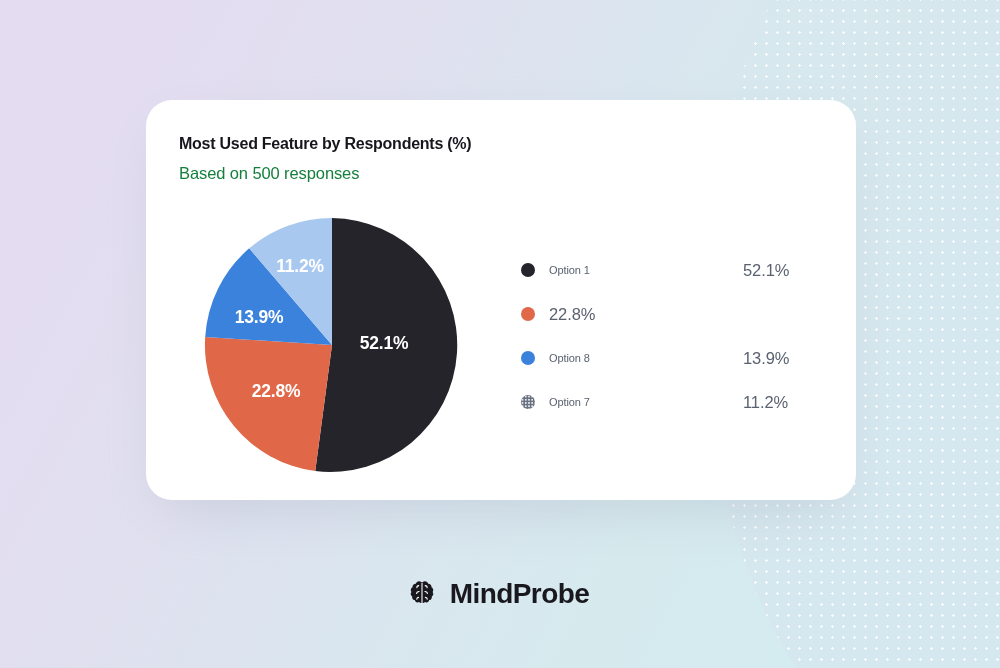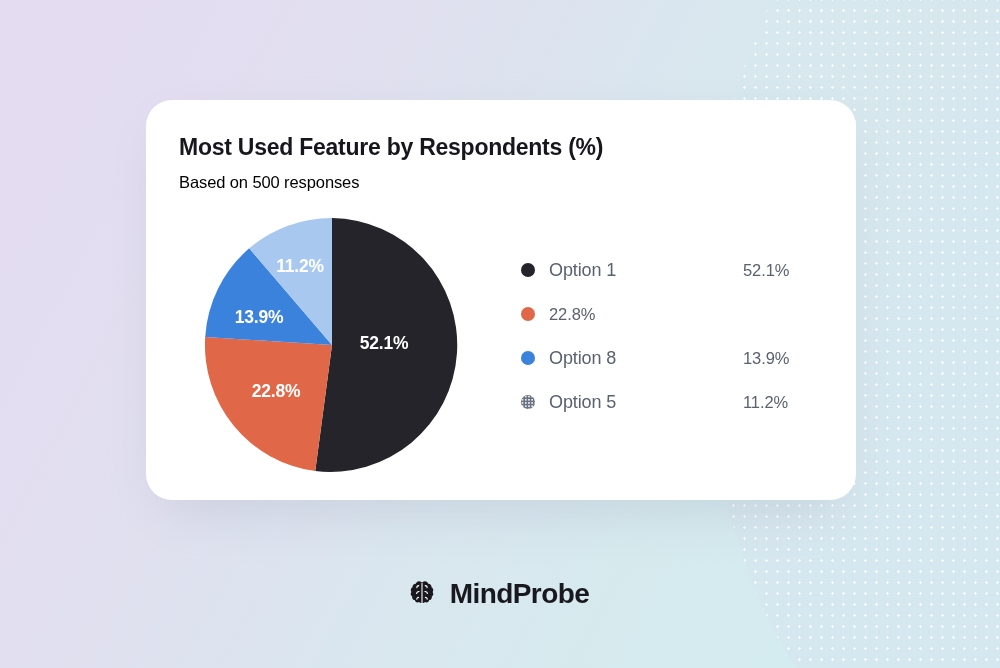--- a/index.html
+++ b/index.html
@@ -41,26 +41,26 @@
   }
   #card {
     position:absolute;
     left:146px; top:100px;
     width:710px; height:400px;
     background:#ffffff;
     border-radius:26px;
   }
   #card-head { padding:34px 0 0 33px; }
   #chart-title {
-    font-size:23px; font-weight:700; color:#16161c;
+    font-size:16px; font-weight:700; color:#16161c;
     letter-spacing:-.25px; line-height:1.2;
   }
   #chart-subtitle {
     margin-top:11px;
-    font-size:16.5px; font-weight:400; color:#000000;
+    font-size:16.5px; font-weight:400; color:#15803d;
     letter-spacing:-.1px;
   }
   #plot {
     position:absolute; left:0; top:118px;
     width:710px; height:282px;
   }
   #pie-wrap {
     position:absolute; left:58px; top:-1px;
     width:256px; height:256px;
   }
@@ -84,21 +84,21 @@
   .legend-dot {
     width:14px; height:14px; border-radius:50%;
     flex:0 0 14px; margin-right:14px;
   }
   .legend-dot.textured {
     background-color:#6b7280;
     background-image:radial-gradient(#e9ecf2 .9px, transparent 1px);
     background-size:3.2px 3.2px;
   }
   .legend-name {
-    font-size:18px; color:#5a6270; letter-spacing:-.1px;
+    font-size:11px; color:#5a6270; letter-spacing:-.1px;
     flex:1 1 auto; white-space:nowrap;
   }
   .legend-val {
     font-size:16.5px; color:#5a6270; letter-spacing:-.1px;
     width:78px; text-align:left; white-space:nowrap;
   }
 
   
   #brand {
     position:absolute; left:0; right:4px; top:578px;
@@ -158,21 +158,21 @@
         </div>
 
         <div class="legend-row">
           <span class="legend-dot" style="background:#3b82dc"></span>
           <span class="legend-name">Option 8</span>
           <span class="legend-val">13.9%</span>
         </div>
 
         <div class="legend-row">
           <span class="legend-dot textured"></span>
-          <span class="legend-name">Option 5</span>
+          <span class="legend-name">Option 7</span>
           <span class="legend-val">11.2%</span>
         </div>
 
       </div>
     </div>
   </div>
 
   <div id="brand">
     <svg width="30" height="30" viewBox="0 0 32 32">
       <g fill="#18181e">

